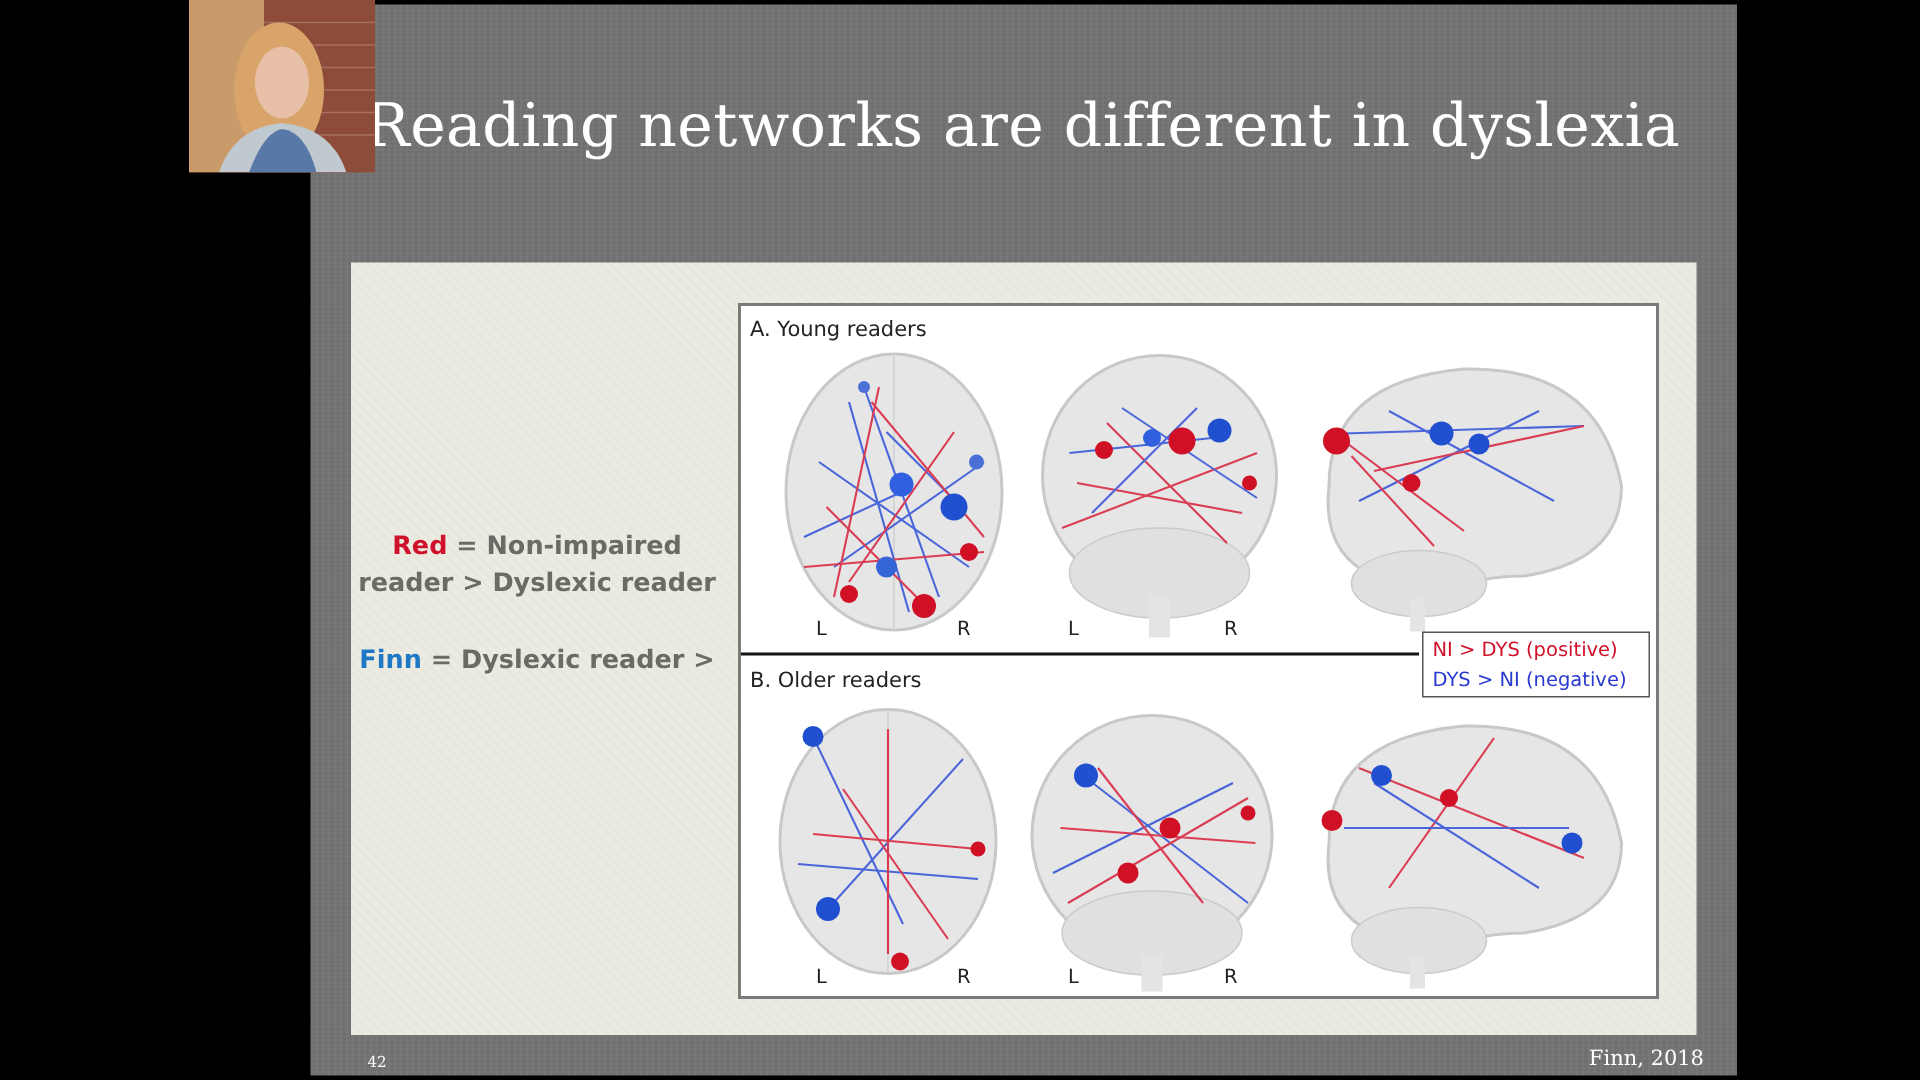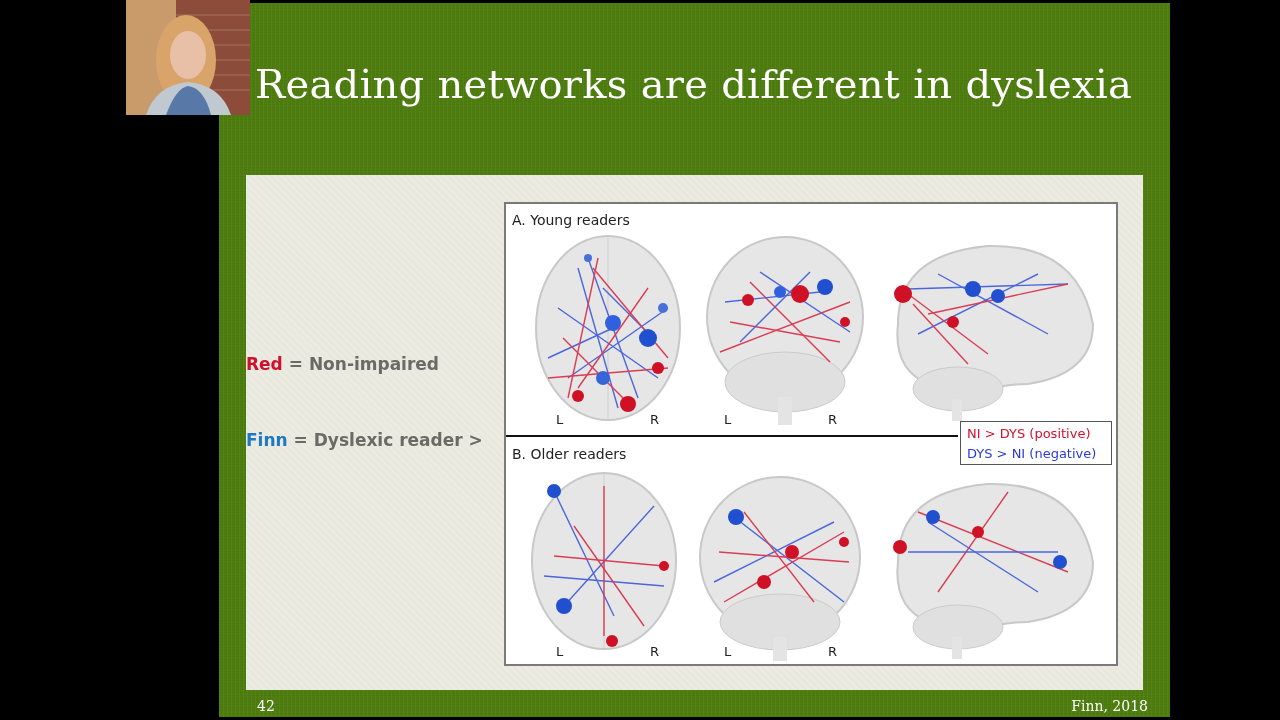--- a/index.html
+++ b/index.html
@@ -1,60 +1,61 @@
 <!DOCTYPE html>
 <html><head>
 <meta charset="utf-8">
 <style>
   html, body { margin:0; padding:0; }
   body { width:1280px; height:720px; background:#000; position:relative; overflow:hidden;
          font-family:"Liberation Sans", sans-serif; }
-  .slide { position:absolute; left:219px; top:3px; width:951px; height:714px;
-           background:#4d7c0f; overflow:hidden; }
+  .slide { position:absolute; left:207px; top:3px; width:951px; height:714px;
+           background:#737373; overflow:hidden; }
   .slide::before { content:""; position:absolute; inset:0;
     background:
       repeating-linear-gradient(90deg, rgba(255,255,255,0.04) 0 1px, transparent 1px 4px),
       repeating-linear-gradient(0deg, rgba(0,0,0,0.03) 0 1px, transparent 1px 3px); }
   .title { position:absolute; left:36px; top:58px; color:#fff; font-family:"DejaVu Serif", serif;
            font-size:40px; font-weight:normal; white-space:nowrap; letter-spacing:0.3px; }
   .content-panel { position:absolute; left:27px; top:172px; width:897px; height:515px;
            background:#ecebe2; }
   .content-panel::before { content:""; position:absolute; inset:0;
     background: repeating-linear-gradient(45deg, rgba(0,0,0,0.015) 0 2px, transparent 2px 5px); }
-  .legend-text { position:absolute; left:0; width:248px; text-align:left; font-weight:bold;
+  .legend-text { position:absolute; left:0; width:248px; text-align:center; font-weight:bold;
            font-size:17px; color:#6b6b66; line-height:25px; font-family:"DejaVu Sans", sans-serif; }
   .legend-red { top:177px; }
   .legend-blue { top:253px; }
   .kw-red { color:#d0112b; }
   .kw-blue { color:#1f78c6; }
   .figure { position:absolute; left:258px; top:27px; width:614px; height:464px;
             background:#fff; border:2px solid #7a7a7a; box-sizing:border-box; }
   .panel-label { position:absolute; left:6px; font-size:14px; color:#222; font-family:"DejaVu Sans", sans-serif;text-align:center; }
   .divider { position:absolute; left:0; top:231px; width:452px; height:2px; background:#111; }
   .brain { position:absolute; }
   .lr { position:absolute; font-size:13px; color:#222; font-family:"DejaVu Sans", sans-serif; }
   .fig-legend { position:absolute; left:454px; top:217px; width:152px; height:44px; background:#fff;
                 border:1px solid #555; font-size:13px; line-height:20px; padding:2px 6px; box-sizing:border-box;
                 font-family:"DejaVu Sans", sans-serif; }
   .fig-legend .pos { color:#d0112b; }
   .fig-legend .neg { color:#2a3ad0; }
-  .slide-num { position:absolute; left:38px; bottom:3px; color:#fff; font-family:"DejaVu Serif", serif; font-size:14px; }
+  .slide-num { position:absolute; left:38px; bottom:3px; color:#fff; font-family:"DejaVu Serif", serif; font-size:10px; }
   .citation { position:absolute; right:22px; bottom:3px; color:#fff; font-family:"DejaVu Serif", serif; font-size:14px; }
   .webcam { position:absolute; left:126px; top:0; width:124px; height:115px; overflow:hidden;
             background:#8a5a44; }
 </style>
 </head>
 <body>
 
 <div class="slide">
   <div class="title">Reading networks are different in dyslexia</div>
 
   <div class="content-panel">
     <div class="legend-text legend-red">
       <span class="kw-red">Red</span><span> = Non-impaired</span><br>
+      <span>reader &gt; Dyslexic reader</span>
     </div>
     <div class="legend-text legend-blue">
       <span class="kw-blue">Finn</span><span> = Dyslexic reader &gt;</span><br>
     </div>
 
     <div class="figure">
       <div class="panel-label" style="top:8px;">A. Young readers</div>
 
       <svg class="brain" style="left:22px;top:24px;" width="160" height="200" viewBox="0 0 160 200">
         <ellipse cx="80" cy="100" rx="72" ry="92" fill="#e6e6e6" stroke="#c8c8c8" stroke-width="2"></ellipse>

